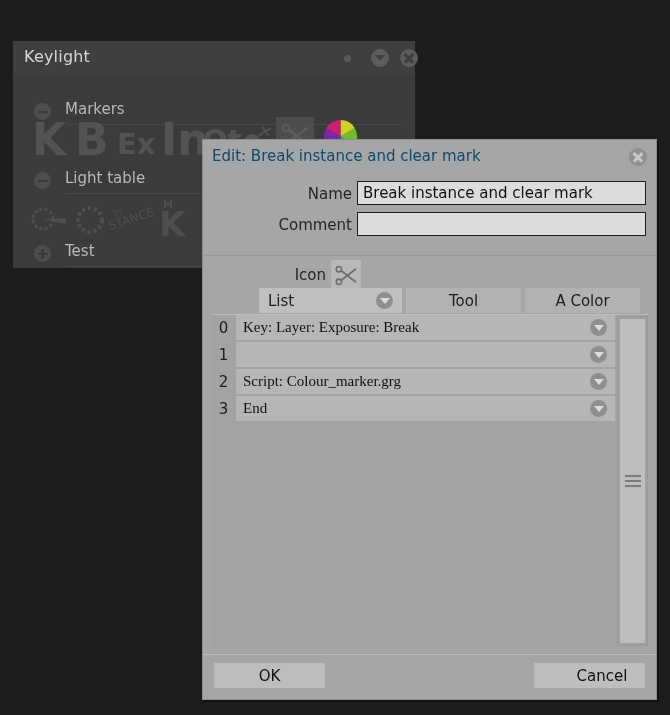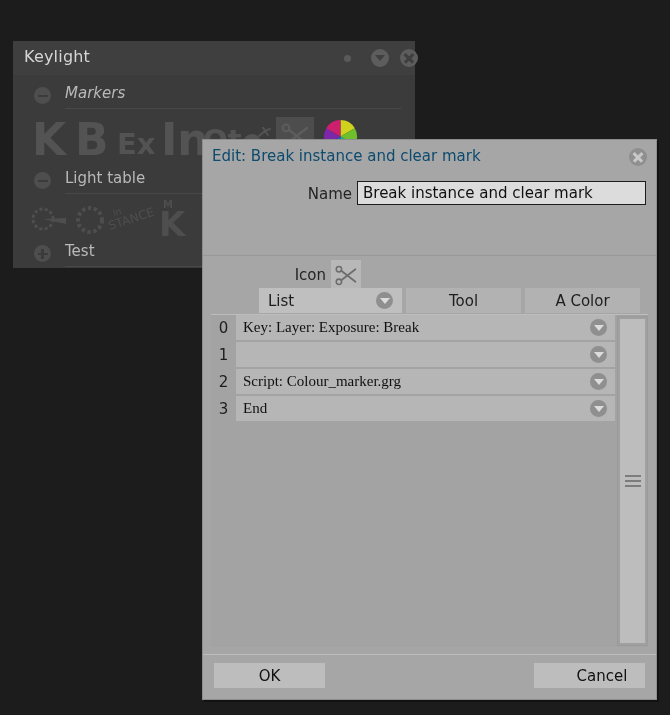--- a/index.html
+++ b/index.html
@@ -377,21 +377,21 @@
         </div>
     </div>
     <div class="kl-btn close">
       <div class="kl-circ">
           <span class="xm"></span>
           <span class="xm2"></span>
         </div>
     </div>
   </div>
 
-  <div class="kl-section" style="top:40px;font-style:italic;">
+  <div class="kl-section" style="top:56px;">
     <div class="kl-sec-icon">
         <i class="h"></i>
       </div>
     <div class="kl-sec-label">Markers</div>
     <div class="kl-sec-rule"></div>
   </div>
 
   <div class="kl-iconrow" style="top:72px;left:0;right:0;height:48px;">
     <span class="kl-glyph" style="left:19px;top:1px;font-size:44px;">K</span>
     <span class="kl-glyph" style="left:62px;top:1px;font-size:44px;">B</span>
@@ -483,20 +483,24 @@
           <i class="b"></i>
         </div>
     </div>
   </div>
 
   <div style="position:absolute;left:0;right:0;top:41px;padding-left:26px;">
     <div class="form-row">
       <span class="form-label">Name</span>
       <input class="form-input" type="text" value="Break instance and clear mark" style="">
     </div>
+    <div class="form-row" style="margin-top:4px;">
+      <span class="form-label">Comment</span>
+      <input class="form-input" type="text" value="" style="">
+    </div>
   </div>
 
   <div id="icon-row" style="position:absolute;left:0;right:0;top:110px;">
     <span id="icon-label">Icon</span>
     <span id="icon-swatch">
       <svg width="22" height="21" viewBox="0 0 28 26">
         <circle cx="5" cy="5" r="3.4" fill="none" stroke="#6d6d6d" stroke-width="2"></circle>
         <circle cx="5" cy="21" r="3.4" fill="none" stroke="#6d6d6d" stroke-width="2"></circle>
         <path d="M8 7 L26 21 M8 19 L26 5" stroke="#6d6d6d" stroke-width="2.2" fill="none" stroke-linecap="round"></path>
       </svg>

